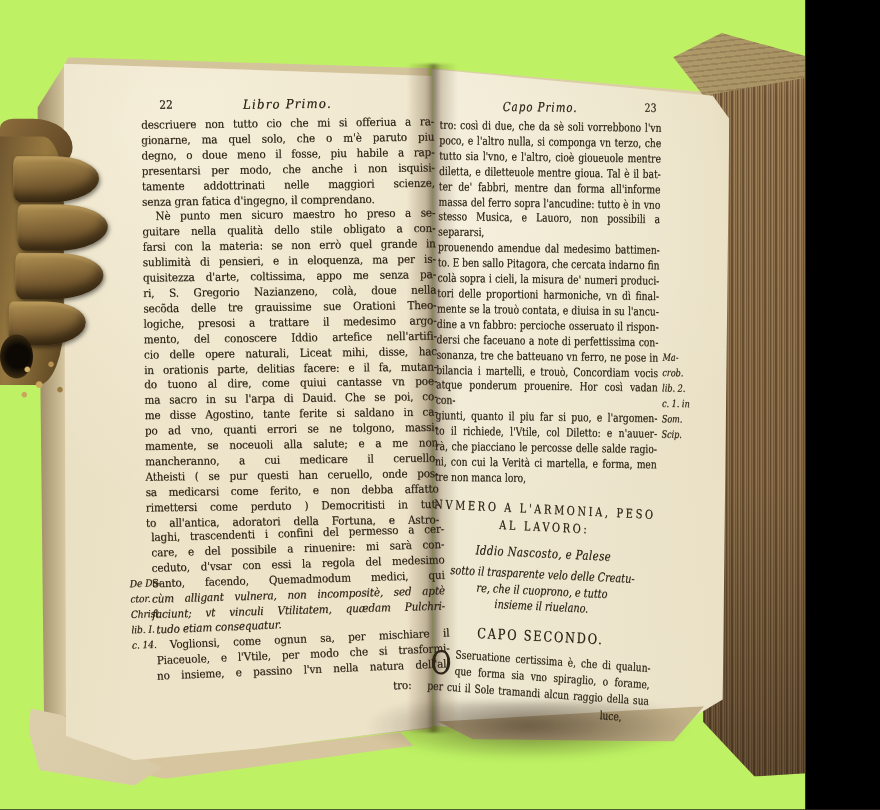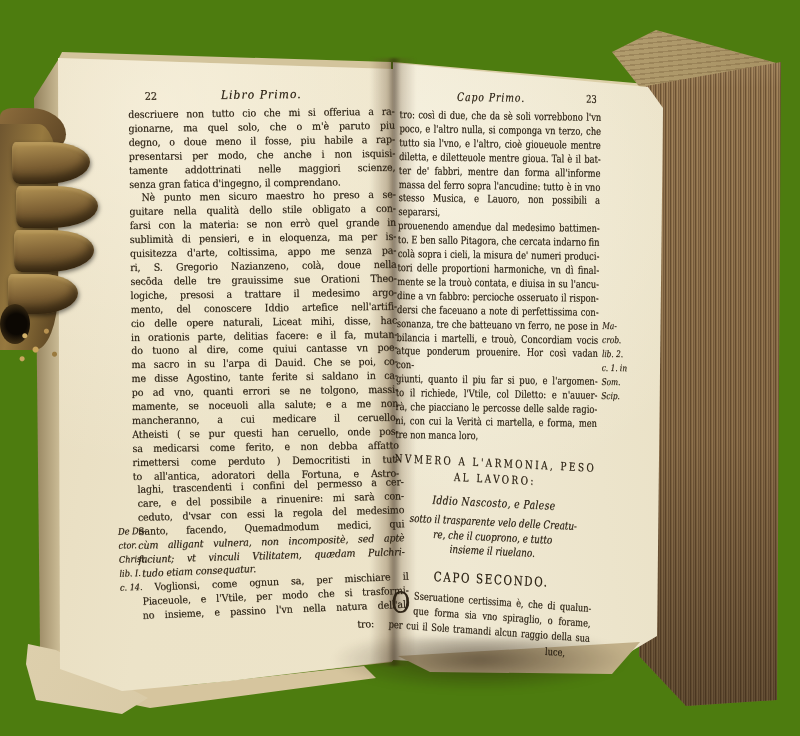--- a/index.html
+++ b/index.html
@@ -1,16 +1,16 @@
 <!DOCTYPE html>
 <html><head>
 <meta charset="utf-8">
 <style>
   html,body{margin:0;padding:0;background:#000;}
-  .scene{position:relative;width:800px;height:736px;background:#4d7c0f;overflow:hidden;
+  .scene{position:relative;width:732px;height:736px;background:#bef264;overflow:hidden;
          font-family:"DejaVu Serif",serif;}
   .abs{position:absolute;inset:0;}
 
   
   .top-edge-left{clip-path:polygon(62px 52px,391px 62px,391px 71px,58px 60px);background:#d3c49c;}
   .top-edge-right{clip-path:polygon(393px 62px,646px 84px,648px 95px,393px 71px);background:#dccfa8;}
   .corner-wedge{clip-path:polygon(612px 52px,656px 30px,780px 64px,779px 98px,664px 112px,638px 85px);
     background:repeating-linear-gradient(174deg,rgba(110,85,50,.30) 0 1.5px,rgba(0,0,0,0) 1.5px 5px),
                linear-gradient(100deg,#d2c094,#b5a071 60%,#a08a5c);}
   .fore-edge{clip-path:polygon(646px 86px,781px 62px,777px 700px,686px 706px,639px 656px);

